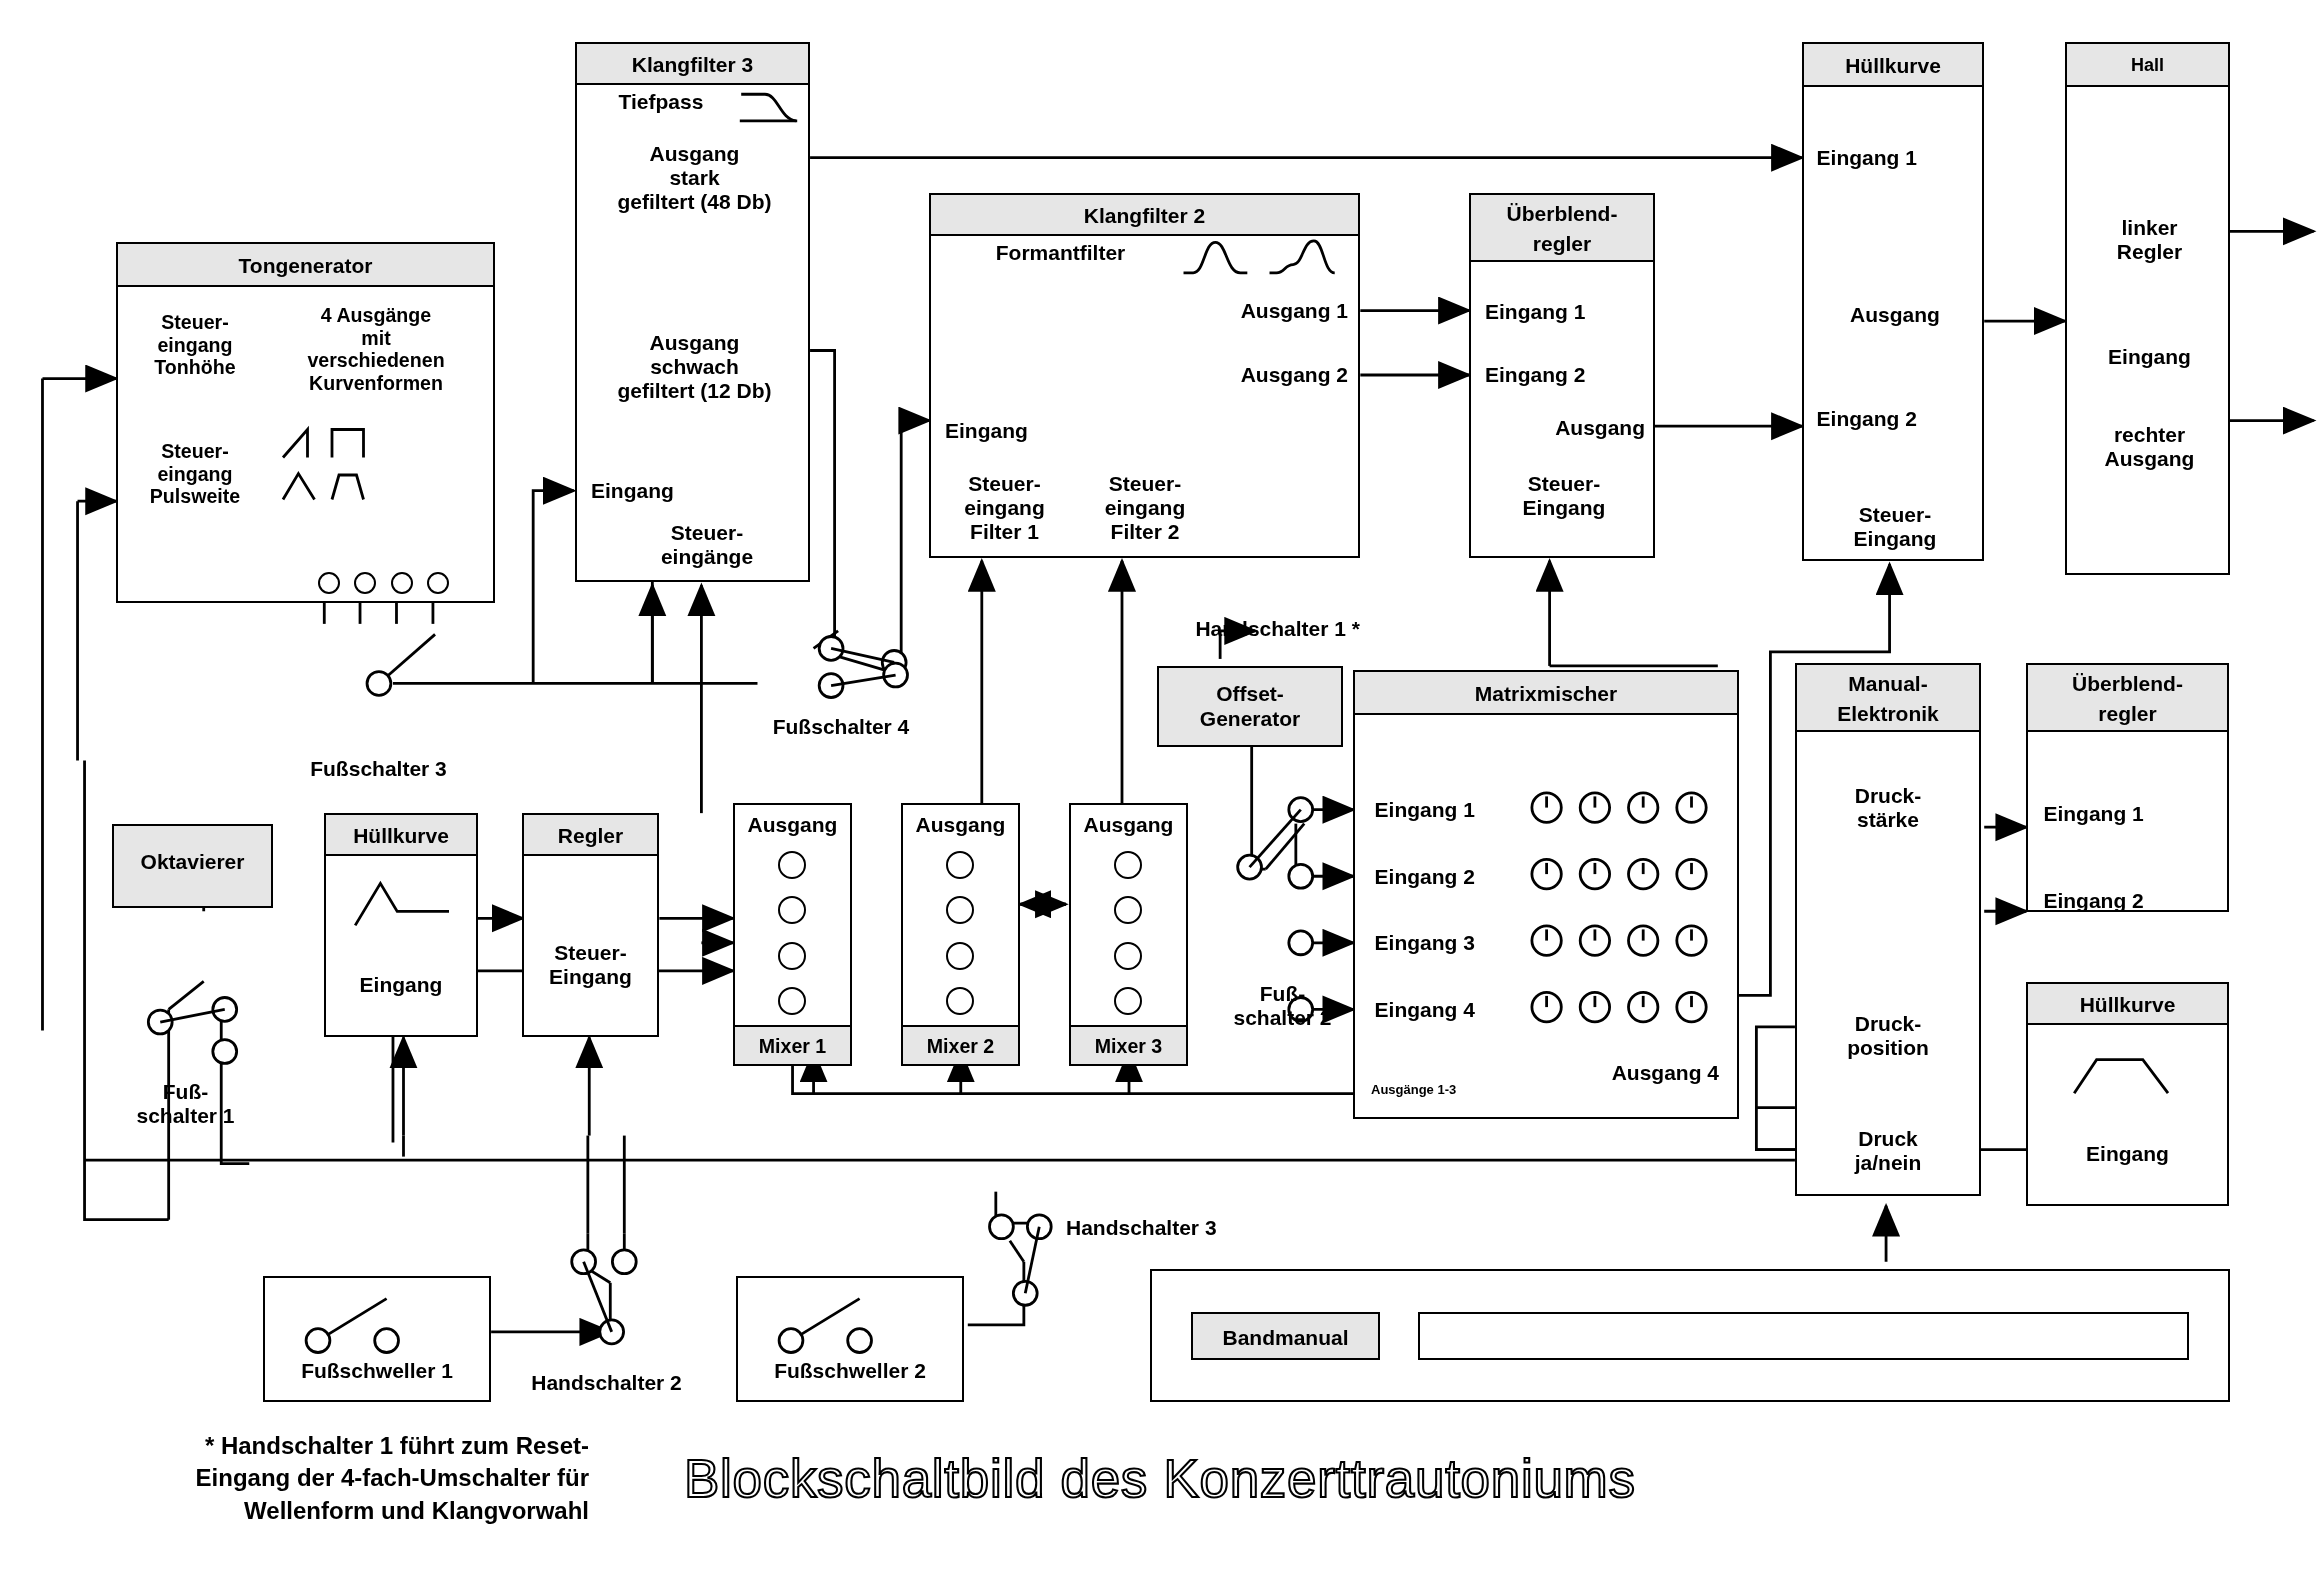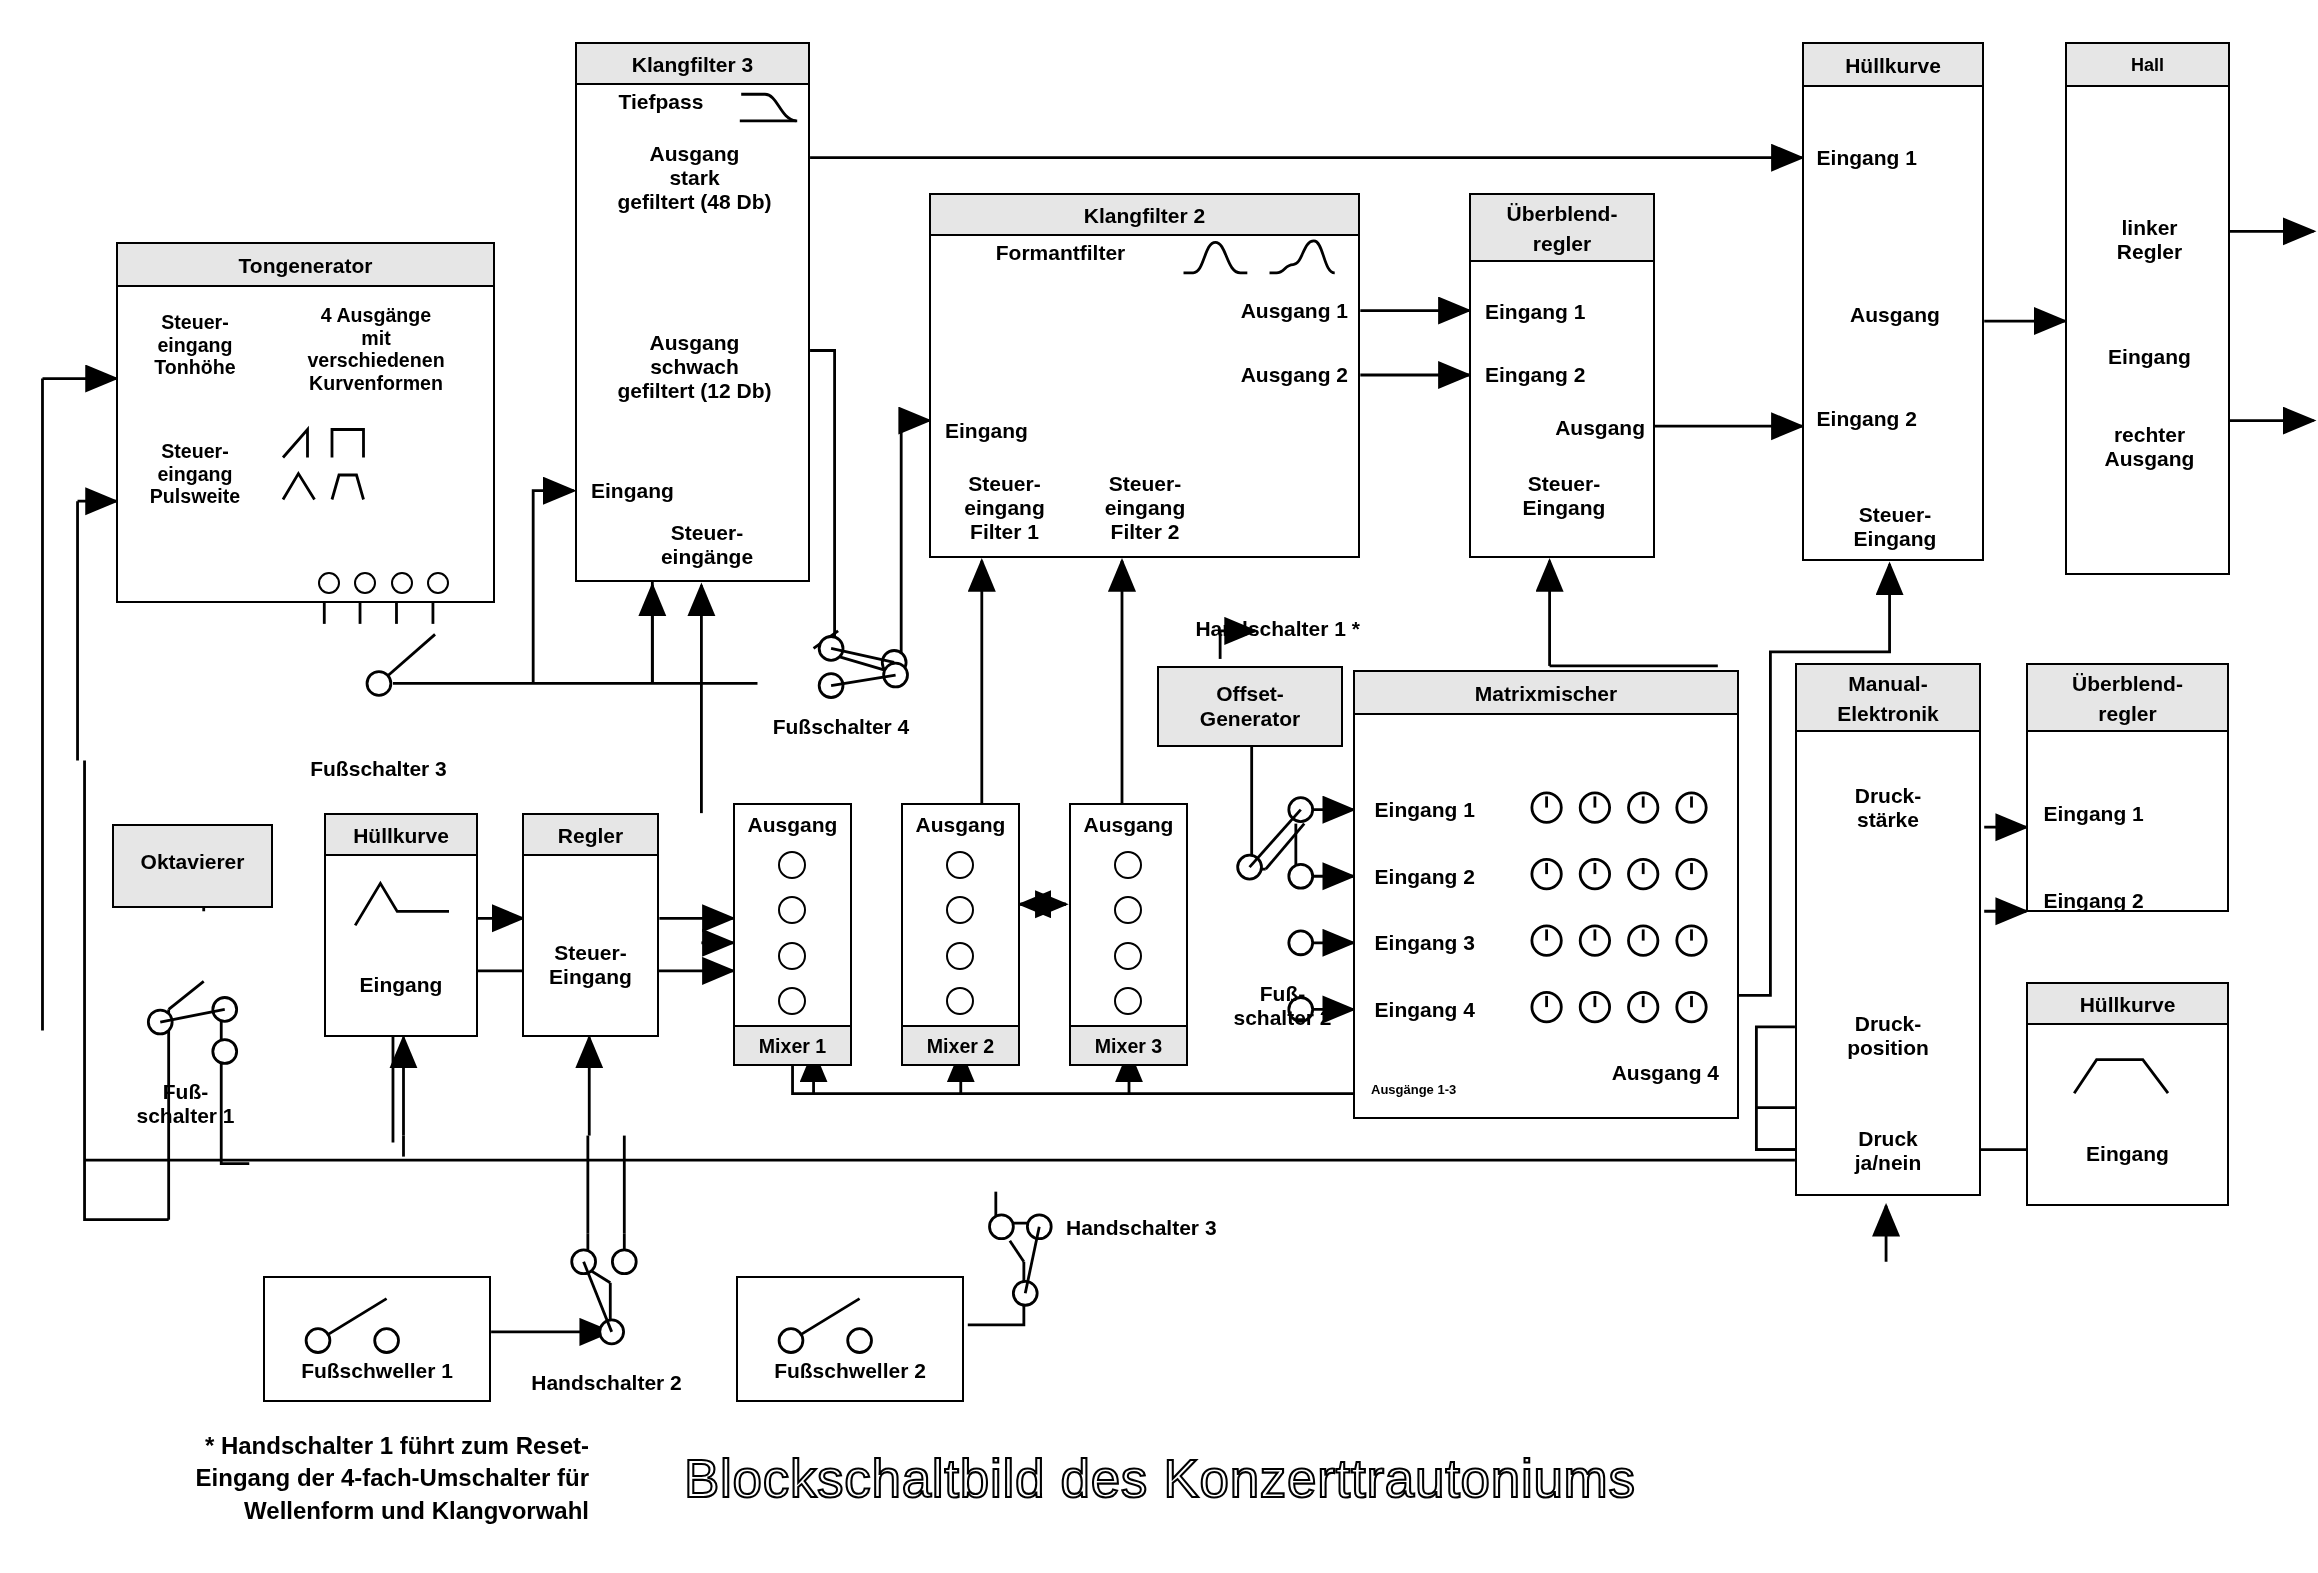--- a/index.html
+++ b/index.html
@@ -389,20 +389,24 @@
     <svg width="140" height="70" style="position:absolute;left:39px;top:8.4px;" viewBox="0 0 200 100">
       <g stroke="#000" stroke-width="4" fill="#fff">
         <path d="M20,78 L118,18"></path>
         <circle cx="20" cy="78" r="17"></circle>
           <circle cx="118" cy="78" r="17"></circle>
       </g>
     </svg>
     <div class="lbl" style="left:0;top:81px;width:224px;font-size:21px;">Fußschweller 2</div>
   </div>
 
+  <div class="box" style="left:1150px;top:1269px;width:1080px;height:133px;">
+    <div class="hdr" style="left:39px;top:41px;width:189px;height:48px;line-height:48px;border:2.1px solid #000;font-size:21px;">Bandmanual</div>
+    <div class="band" style="left:266px;top:41px;width:771px;height:48px;"></div>
+  </div>
 
   <svg class="wires" viewBox="0 0 3307 2244">
     <g stroke="#000" stroke-width="4" fill="#fff">
 
       <circle cx="540" cy="975" r="17"></circle>
 
       <circle cx="1185" cy="925" r="17"></circle>
         <circle cx="1275" cy="945" r="17"></circle>
       <circle cx="1185" cy="978" r="17"></circle>
         <circle cx="1277" cy="963" r="17"></circle>

